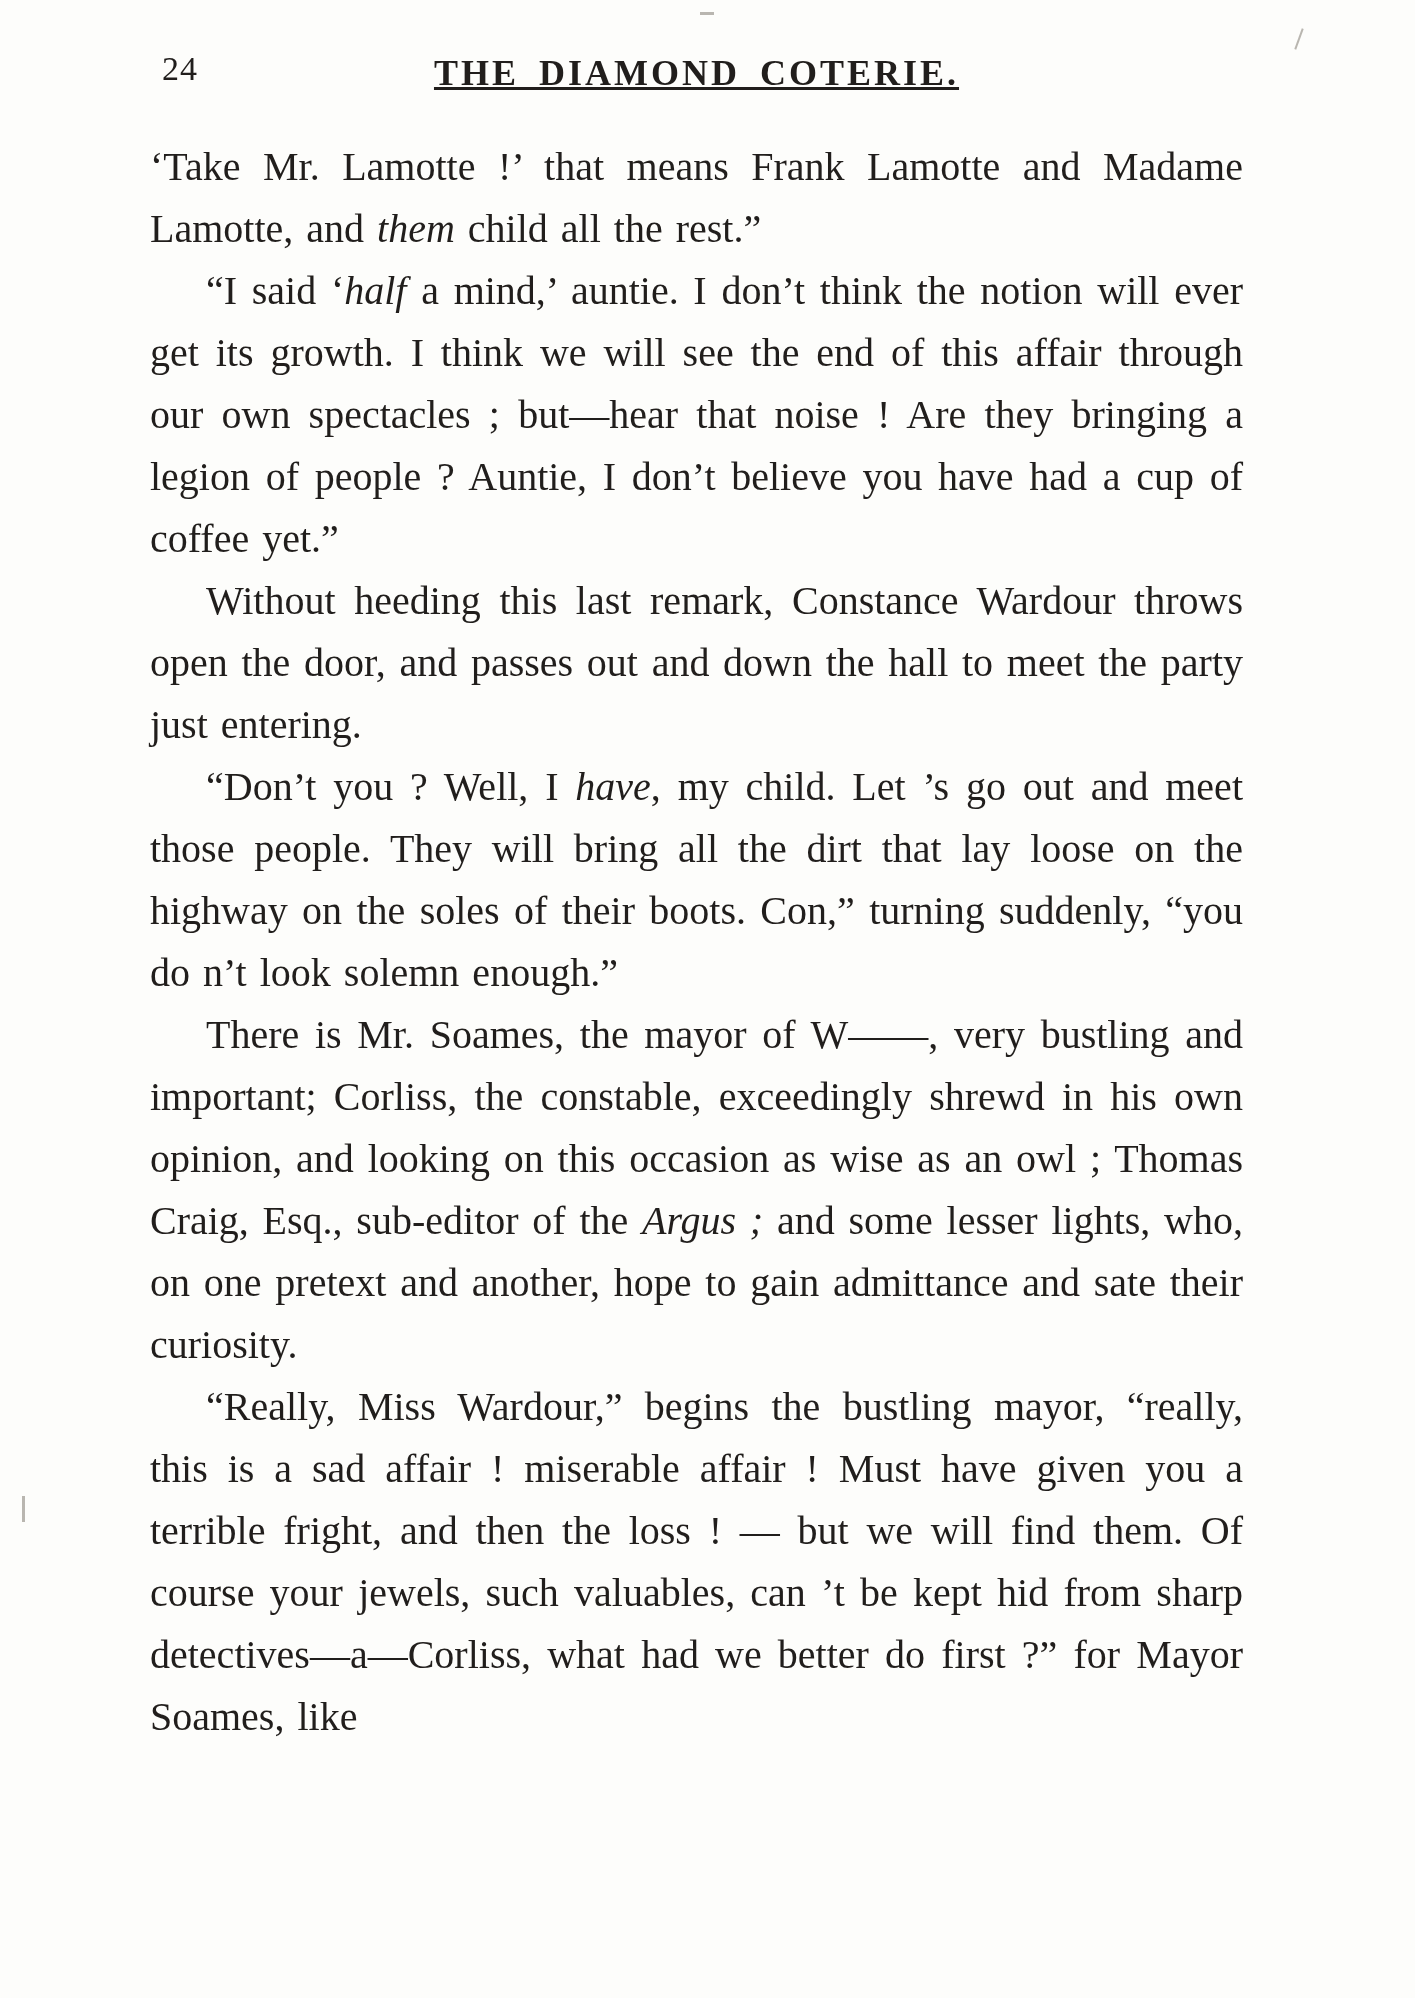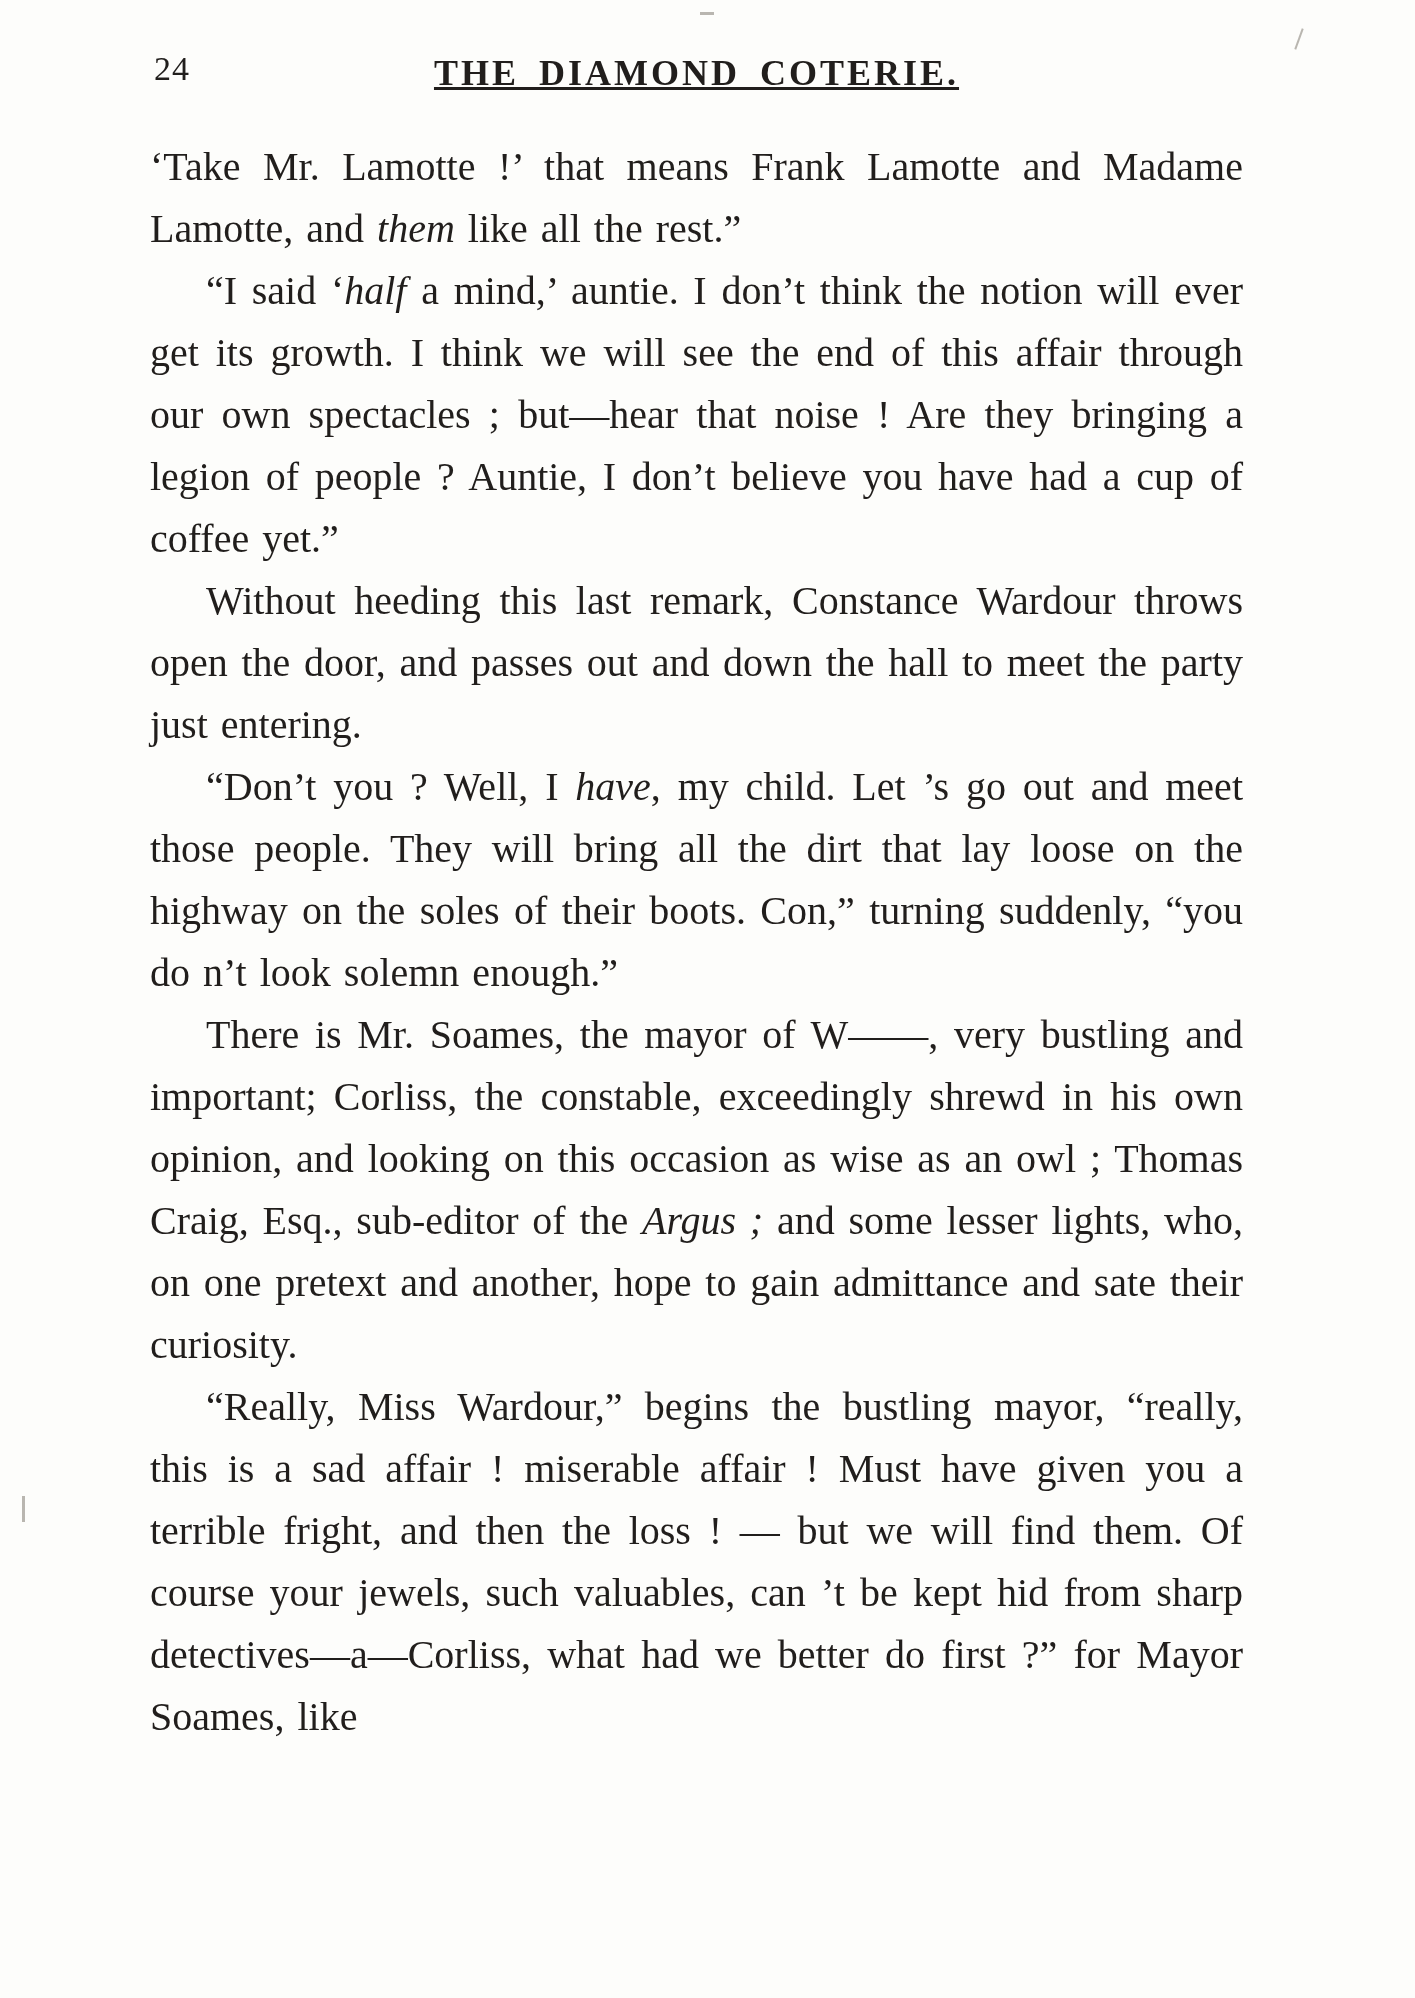--- a/index.html
+++ b/index.html
@@ -22,21 +22,21 @@
     padding: 46px 172px 0 150px;
     overflow: hidden;
   }
   .page-header {
     position: relative;
     height: 48px;
     margin-bottom: 42px;
   }
   .page-number {
     position: absolute;
-    left: 4px;
+    left: 12px;
     top: 4px;
     font-size: 34px;
     letter-spacing: 1px;
   }
   .running-title {
     display: block;
     text-align: center;
     font-size: 36px;
     font-weight: 700;
     letter-spacing: 3px;
@@ -93,21 +93,21 @@
   <span class="artifact dash-top"></span>
   <span class="artifact slash-top-right"></span>
   <span class="artifact tick-left"></span>
 
   <header class="page-header">
     <span class="page-number">24</span>
     <span class="running-title">THE DIAMOND COTERIE.</span>
   </header>
 
   <main class="page-body">
-      <p class=""><span>‘Take Mr. Lamotte !’ that means Frank Lamotte and Madame Lamotte, and </span><span class="italic">them</span><span> like all the rest.”</span></p>
+      <p class=""><span>‘Take Mr. Lamotte !’ that means Frank Lamotte and Madame Lamotte, and </span><span class="italic">them</span><span> child all the rest.”</span></p>
       <p class="indent"><span>“I said ‘</span><span class="italic">half</span><span> a mind,’ auntie.  I don’t think the notion will ever get its growth.  I think we will see the end of this affair through our own spectacles ; but—hear that noise !  Are they bringing a legion of people ?  Auntie, I don’t believe you have had a cup of coffee yet.”</span></p>
       <p class="indent"><span>Without heeding this last remark, Constance Wardour throws open the door, and passes out and down the hall to meet the party just entering.</span></p>
       <p class="indent"><span>“Don’t you ?  Well, I </span><span class="italic">have</span><span>, my child.  Let ’s go out and meet those people.  They will bring all the dirt that lay loose on the highway on the soles of their boots.  Con,” turning suddenly, “you do n’t look solemn enough.”</span></p>
       <p class="indent"><span>There is Mr. Soames, the mayor of W——, very bustling and important; Corliss, the constable, exceedingly shrewd in his own opinion, and looking on this occasion as wise as an owl ; Thomas Craig, Esq., sub-editor of the </span><span class="italic">Argus ;</span><span> and some lesser lights, who, on one pretext and another, hope to gain admittance and sate their curiosity.</span></p>
       <p class="indent"><span>“Really, Miss Wardour,” begins the bustling mayor, “really, this is a sad affair !  miserable affair !  Must have given you a terrible fright, and then the loss ! — but we will find them.  Of course your jewels, such valuables, can ’t be kept hid from sharp detectives—a—Corliss, what had we better do first ?” for Mayor Soames, like</span></p>
     </main>
 
 </div>
 
 </body></html>

